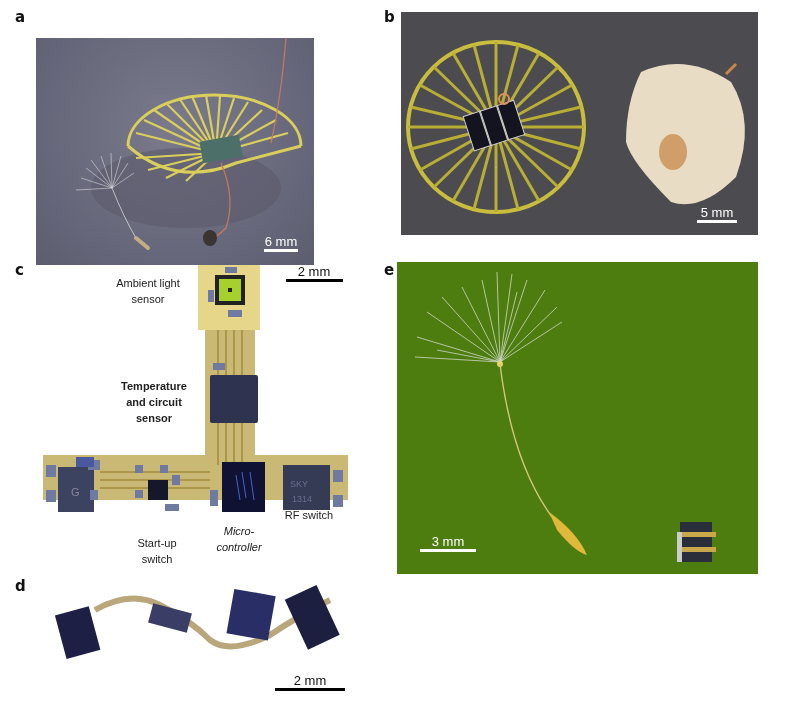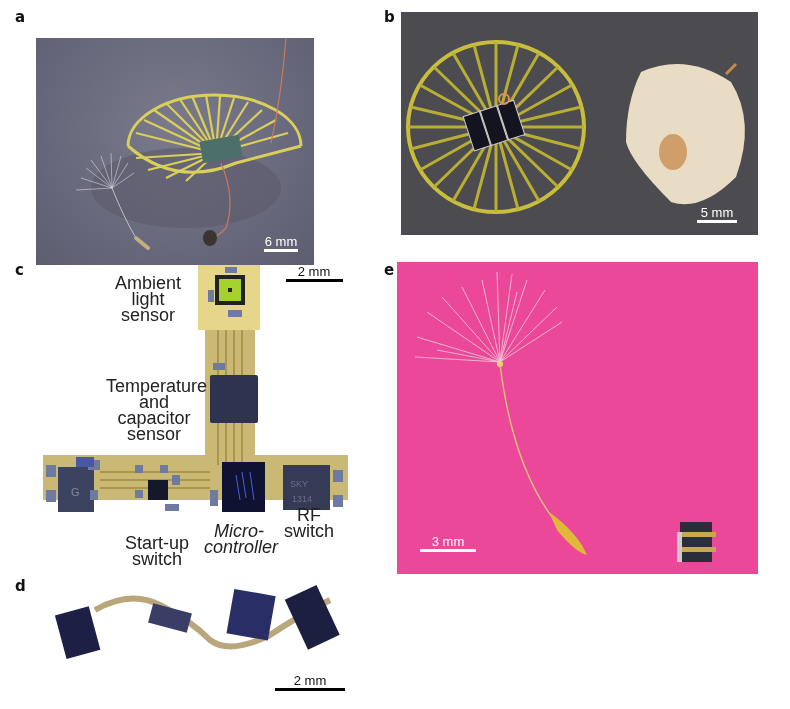--- a/index.html
+++ b/index.html
@@ -1,21 +1,21 @@
 <!DOCTYPE html>
 <html><head>
 <meta charset="utf-8">
 <style>
   html, body { margin:0; padding:0; background:#ffffff; }
   body { width:790px; height:709px; position:relative; overflow:hidden; font-family:"Liberation Sans", sans-serif; }
   .panel-label { position:absolute; font-family:"DejaVu Sans", sans-serif; font-weight:bold; font-size:15px; color:#111; }
   .photo { position:absolute; overflow:hidden; }
   .scale { position:absolute; text-align:center; font-size:13px; }
   .scale .bar { height:3px; margin:0 auto; }
-  .clabel { position:absolute; font-size:18px; color:#222; text-align:center; line-height:16px; }
+  .clabel { position:absolute; font-size:11px; color:#222; text-align:center; line-height:16px; }
 </style>
 </head>
 <body>
 
 <div class="panel-label" style="left:15px; top:8px;">a</div>
 <div class="photo" style="left:36px; top:11px; width:278px; height:227px; background:radial-gradient(ellipse at 50% 40%, #7a7a8c, #66667a 70%, #5d5d70);margin-top:27px;">
   <svg width="278" height="227">
 
     <ellipse cx="150" cy="150" rx="95" ry="40" fill="#5a5a6b" opacity="0.6"></ellipse>
 
@@ -167,44 +167,44 @@
     <rect x="283" y="215" width="47" height="45" fill="#353a55"></rect>
     <text x="290" y="237" font-size="9" fill="#6a6f90" font-family="Liberation Sans, sans-serif">SKY</text>
     <text x="292" y="252" font-size="9" fill="#6a6f90" font-family="Liberation Sans, sans-serif">1314</text>
     <rect x="333" y="220" width="10" height="12" fill="#6e7aa0"></rect>
       <rect x="333" y="245" width="10" height="12" fill="#6e7aa0"></rect>
   </svg>
   <div class="clabel" style="left:100px; top:25px; width:96px;">
     <div>Ambient light</div>
     <div>sensor</div>
   </div>
-  <div class="clabel" style="left:106px; top:128px; width:96px;">
+  <div class="clabel" style="left:106px; top:128px; width:96px;font-weight:bold;">
     <div>Temperature</div>
-    <div>and capacitor</div>
+    <div>and circuit</div>
     <div>sensor</div>
   </div>
   <div class="clabel" style="left:123px; top:273px; width:68px;margin-top:12px;">
     <div>Start-up</div>
     <div>switch</div>
   </div>
   <div class="clabel" style="left:204px; top:273px; width:70px;font-style:italic;">
     <div>Micro-</div>
     <div>controller</div>
   </div>
   <div class="clabel" style="left:274px; top:257px; width:70px;">
     <div>RF switch</div>
   </div>
   <div class="scale" style="left:284px; top:14px; width:60px; color:#111;">
     <div>2 mm</div>
     <div class="bar" style="width:57px; background:#000;"></div>
   </div>
 </div>
 
 <div class="panel-label" style="left:384px; top:261px;">e</div>
-<div class="photo" style="left:397px; top:262px; width:361px; height:312px; background:#ec4899;">
+<div class="photo" style="left:397px; top:262px; width:361px; height:312px; background:#4d7c0f;">
   <svg width="361" height="312">
     <g stroke="#e8e8e8" stroke-width="0.8" opacity="0.85">
       <line x1="103" y1="100" x2="30" y2="50"></line>
         <line x1="103" y1="100" x2="45" y2="35"></line>
       <line x1="103" y1="100" x2="65" y2="25"></line>
         <line x1="103" y1="100" x2="85" y2="18"></line>
       <line x1="103" y1="100" x2="100" y2="10"></line>
         <line x1="103" y1="100" x2="115" y2="12"></line>
       <line x1="103" y1="100" x2="130" y2="18"></line>
         <line x1="103" y1="100" x2="148" y2="28"></line>

